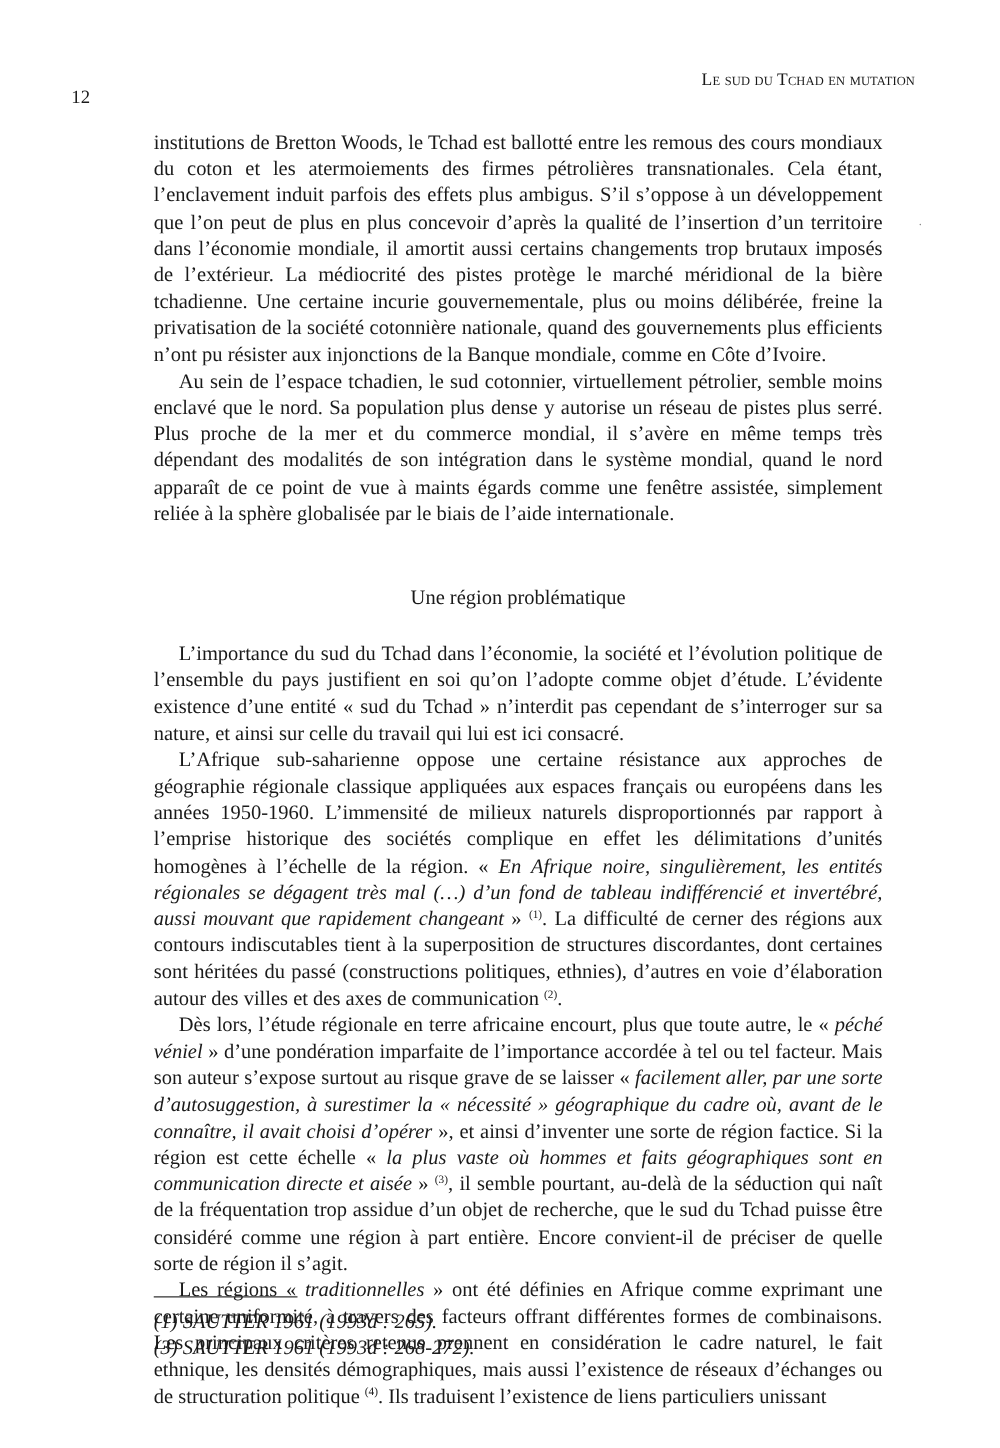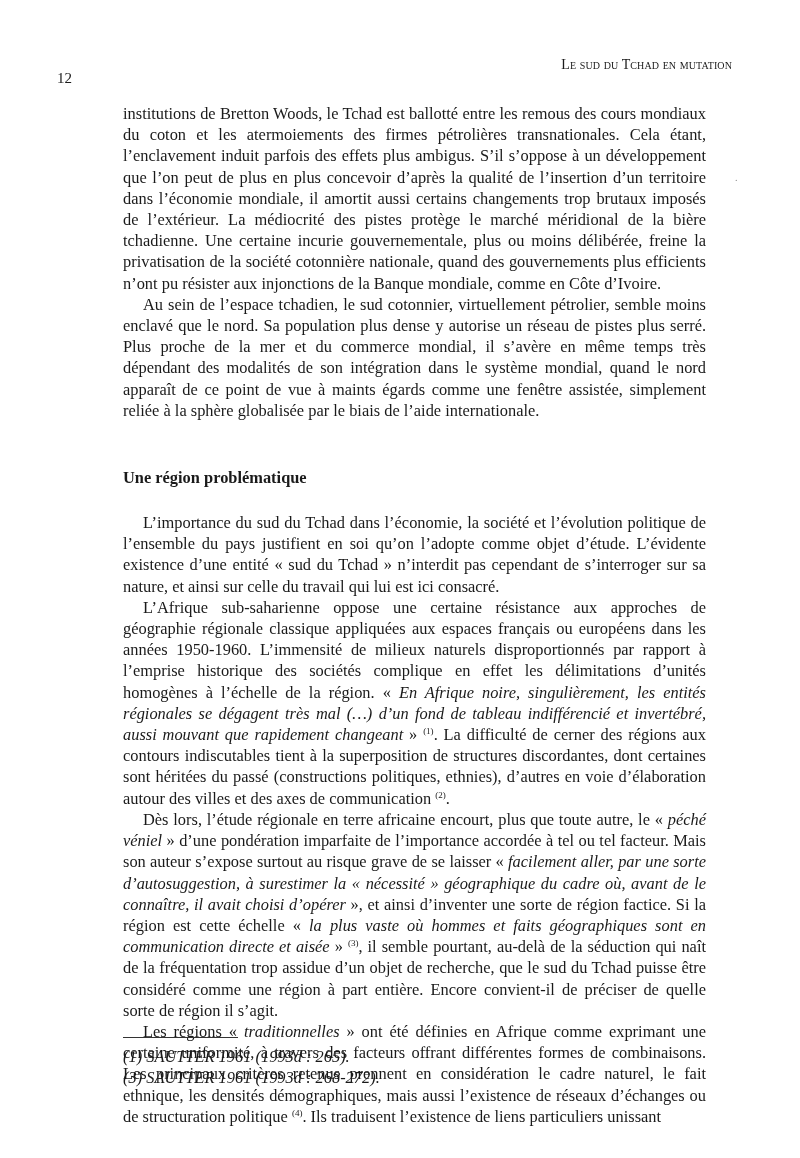--- a/index.html
+++ b/index.html
@@ -22,24 +22,25 @@
     }
     p {
       margin: 0;
       font-size: 16.4px;
       line-height: 21.2px;
       text-align: justify;
       text-indent: 0;
     }
     p.indent { text-indent: 20px; }
     .section-heading {
-      font-weight: bold;
+      font-weight: normal;
       font-size: 16.4px;
       line-height: 21px;
       margin: 46px 0 24px 0;
+      text-align: center;
     }
     sup { font-size: 9px; line-height: 0; vertical-align: 6px; }
     em { font-style: italic; margin-top: 39px; }
     .footnote-rule {
       position: absolute; left: 123px; top: 1037px;
       width: 115px; height: 0; border-top: 1px solid #333;
     }
     .footnotes {
       position: absolute; left: 123px; top: 1046px;
       font-size: 13px; line-height: 14.6px;

